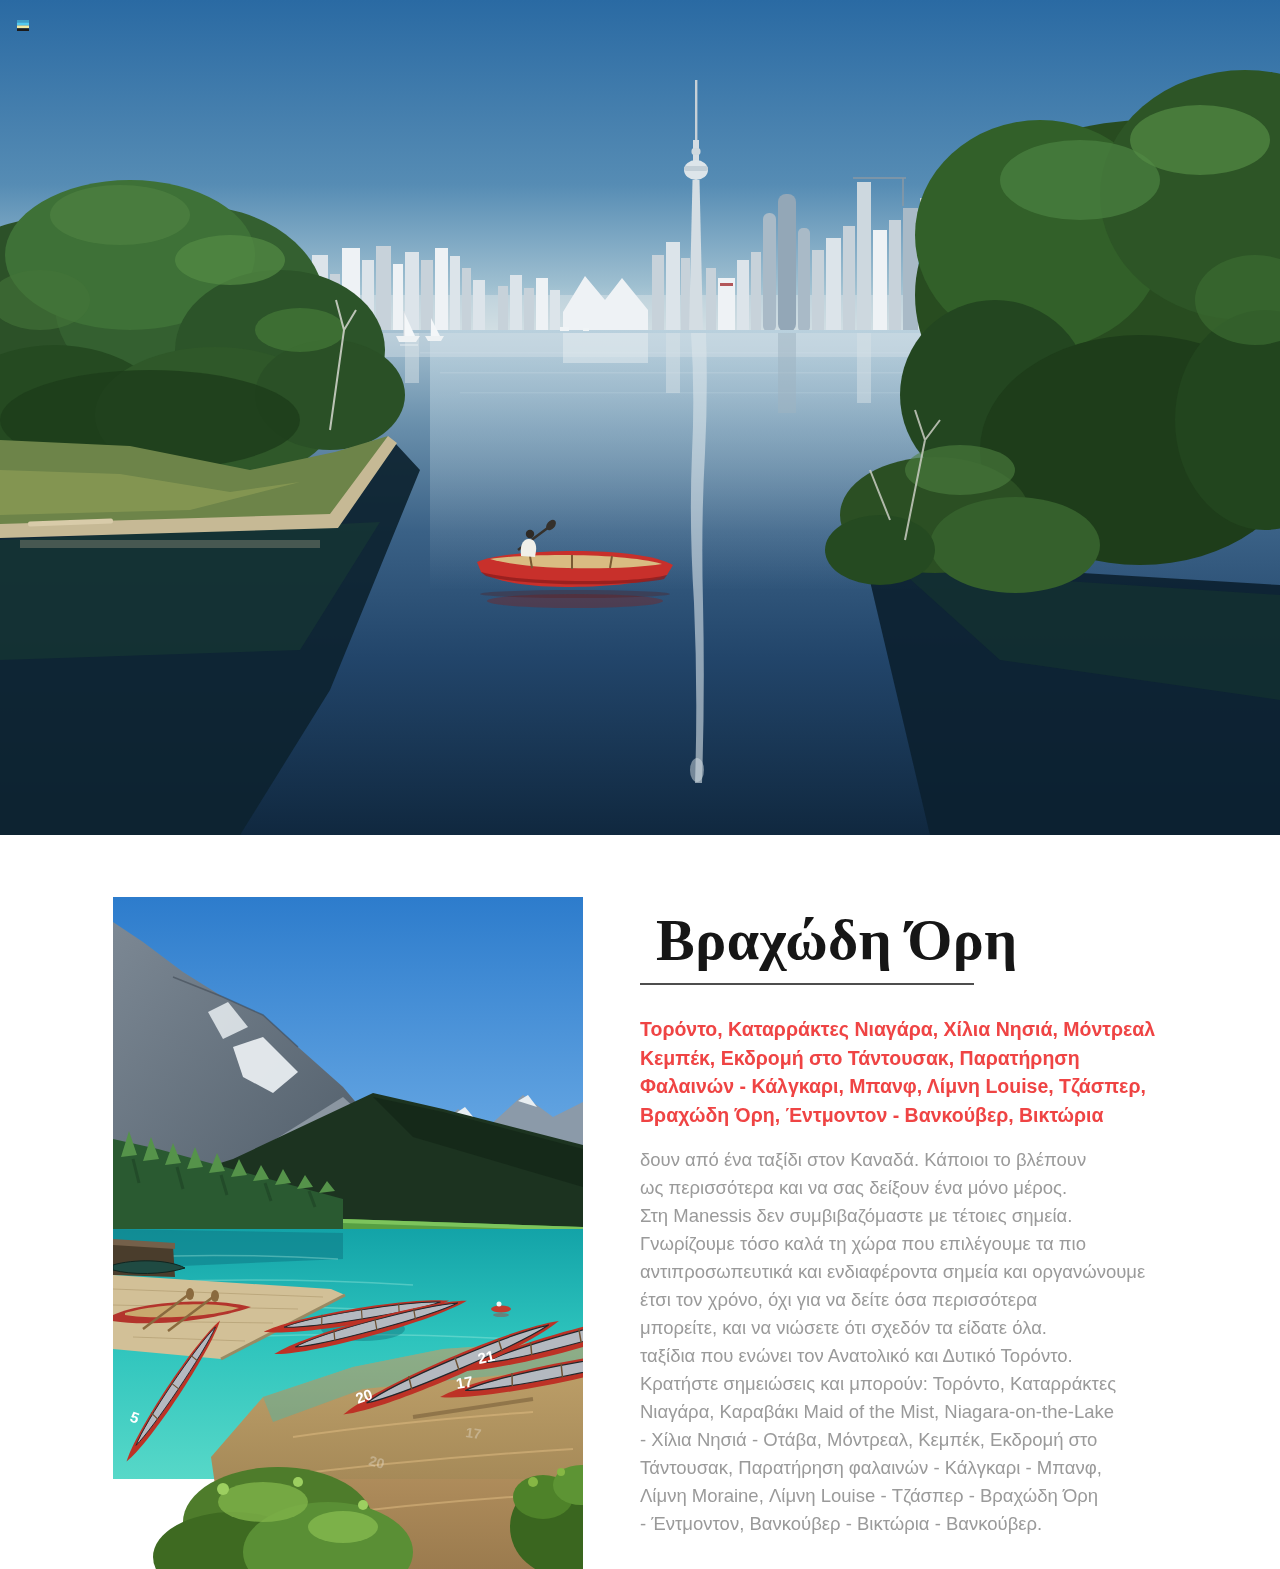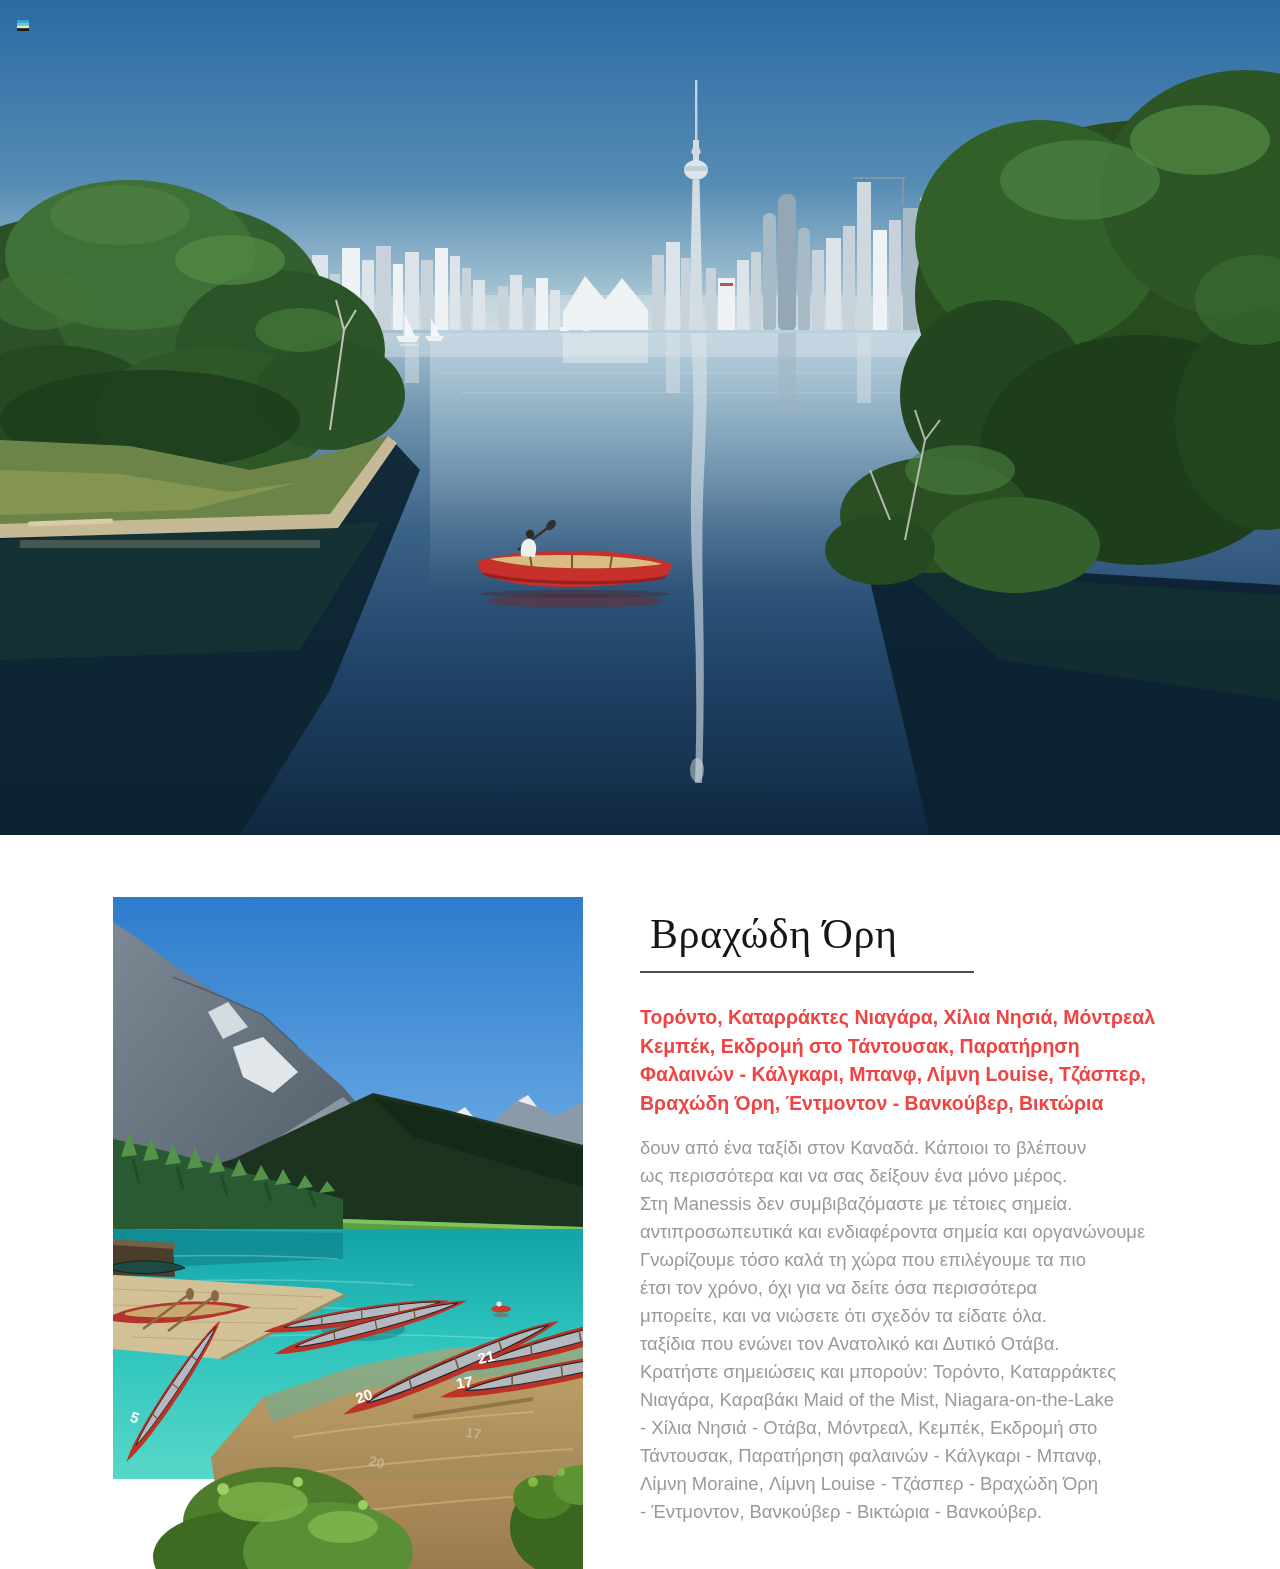--- a/index.html
+++ b/index.html
@@ -7,22 +7,22 @@
     width:1280px;height:1569px;position:relative;background:#ffffff;
     font-family:"Liberation Sans",sans-serif;overflow:hidden;
   }
   .hero{position:absolute;top:0;left:0;width:1280px;height:835px;margin:0;}
   .hero svg{display:block;}
   .flag{position:absolute;top:17px;left:17px;width:12px;height:11px;z-index:5;}
   .content{position:absolute;top:897px;left:113px;display:flex;}
   .photo-col{width:470px;height:672px;overflow:hidden;margin:0;flex:none;}
   .text-col{margin-left:57px;width:530px;}
   h1.title{
-    margin:10px;font-family:"Liberation Serif","DejaVu Serif",serif;font-weight:400;
-    font-size:42px;line-height:54px;color:#161616;letter-spacing:.5px;
+    margin:16px;font-family:"Liberation Serif","DejaVu Serif",serif;font-weight:700;
+    font-size:58px;line-height:54px;color:#161616;letter-spacing:.5px;
   }
   .rule{width:334px;border:0;border-top:2px solid #4e4e4e;margin:8px 0 0 0;}
   .subtitle{margin:30px 0 0 0;font-size:19.5px;line-height:28.5px;font-weight:bold;color:#ef4444;}
   .subtitle div{white-space:nowrap;}
   .bodytext{margin:17px 0 0 0;font-size:18.5px;line-height:28px;color:#9a9a9a;}
   .bodytext div{white-space:nowrap;}
   svg text.cnum{font-family:"Liberation Sans",sans-serif;font-weight:bold;fill:#ffffff;font-size:15px;}
   svg text.cnum-refl{font-family:"Liberation Sans",sans-serif;font-weight:bold;fill:#ffffff;font-size:14px;opacity:.28;}
 </style>
 </head>
@@ -368,25 +368,25 @@
     <div class="subtitle">
       <div>Τορόντο, Καταρράκτες Νιαγάρα, Χίλια Νησιά, Μόντρεαλ</div>
       <div>Κεμπέκ, Εκδρομή στο Τάντουσακ, Παρατήρηση</div>
       <div>Φαλαινών - Κάλγκαρι, Μπανφ, Λίμνη Louise, Τζάσπερ,</div>
       <div>Βραχώδη Όρη, Έντμοντον - Βανκούβερ, Βικτώρια</div>
     </div>
     <div class="bodytext">
       <div>δουν από ένα ταξίδι στον Καναδά. Κάποιοι το βλέπουν</div>
       <div>ως περισσότερα και να σας δείξουν ένα μόνο μέρος.</div>
       <div>Στη Manessis δεν συμβιβαζόμαστε με τέτοιες σημεία.</div>
+      <div>Γνωρίζουμε τόσο καλά τη χώρα που επιλέγουμε τα πιο</div>
       <div>αντιπροσωπευτικά και ενδιαφέροντα σημεία και οργανώνουμε</div>
-      <div>Γνωρίζουμε τόσο καλά τη χώρα που επιλέγουμε τα πιο</div>
       <div>έτσι τον χρόνο, όχι για να δείτε όσα περισσότερα</div>
       <div>μπορείτε, και να νιώσετε ότι σχεδόν τα είδατε όλα.</div>
-      <div>ταξίδια που ενώνει τον Ανατολικό και Δυτικό Οτάβα.</div>
+      <div>ταξίδια που ενώνει τον Ανατολικό και Δυτικό Τορόντο.</div>
       <div>Κρατήστε σημειώσεις και μπορούν: Τορόντο, Καταρράκτες</div>
       <div>Νιαγάρα, Καραβάκι Maid of the Mist, Niagara-on-the-Lake</div>
       <div>- Χίλια Νησιά - Οτάβα, Μόντρεαλ, Κεμπέκ, Εκδρομή στο</div>
       <div>Τάντουσακ, Παρατήρηση φαλαινών - Κάλγκαρι - Μπανφ,</div>
       <div>Λίμνη Moraine, Λίμνη Louise - Τζάσπερ - Βραχώδη Όρη</div>
       <div>- Έντμοντον, Βανκούβερ - Βικτώρια - Βανκούβερ.</div>
     </div>
   </section>
 </main>
 

